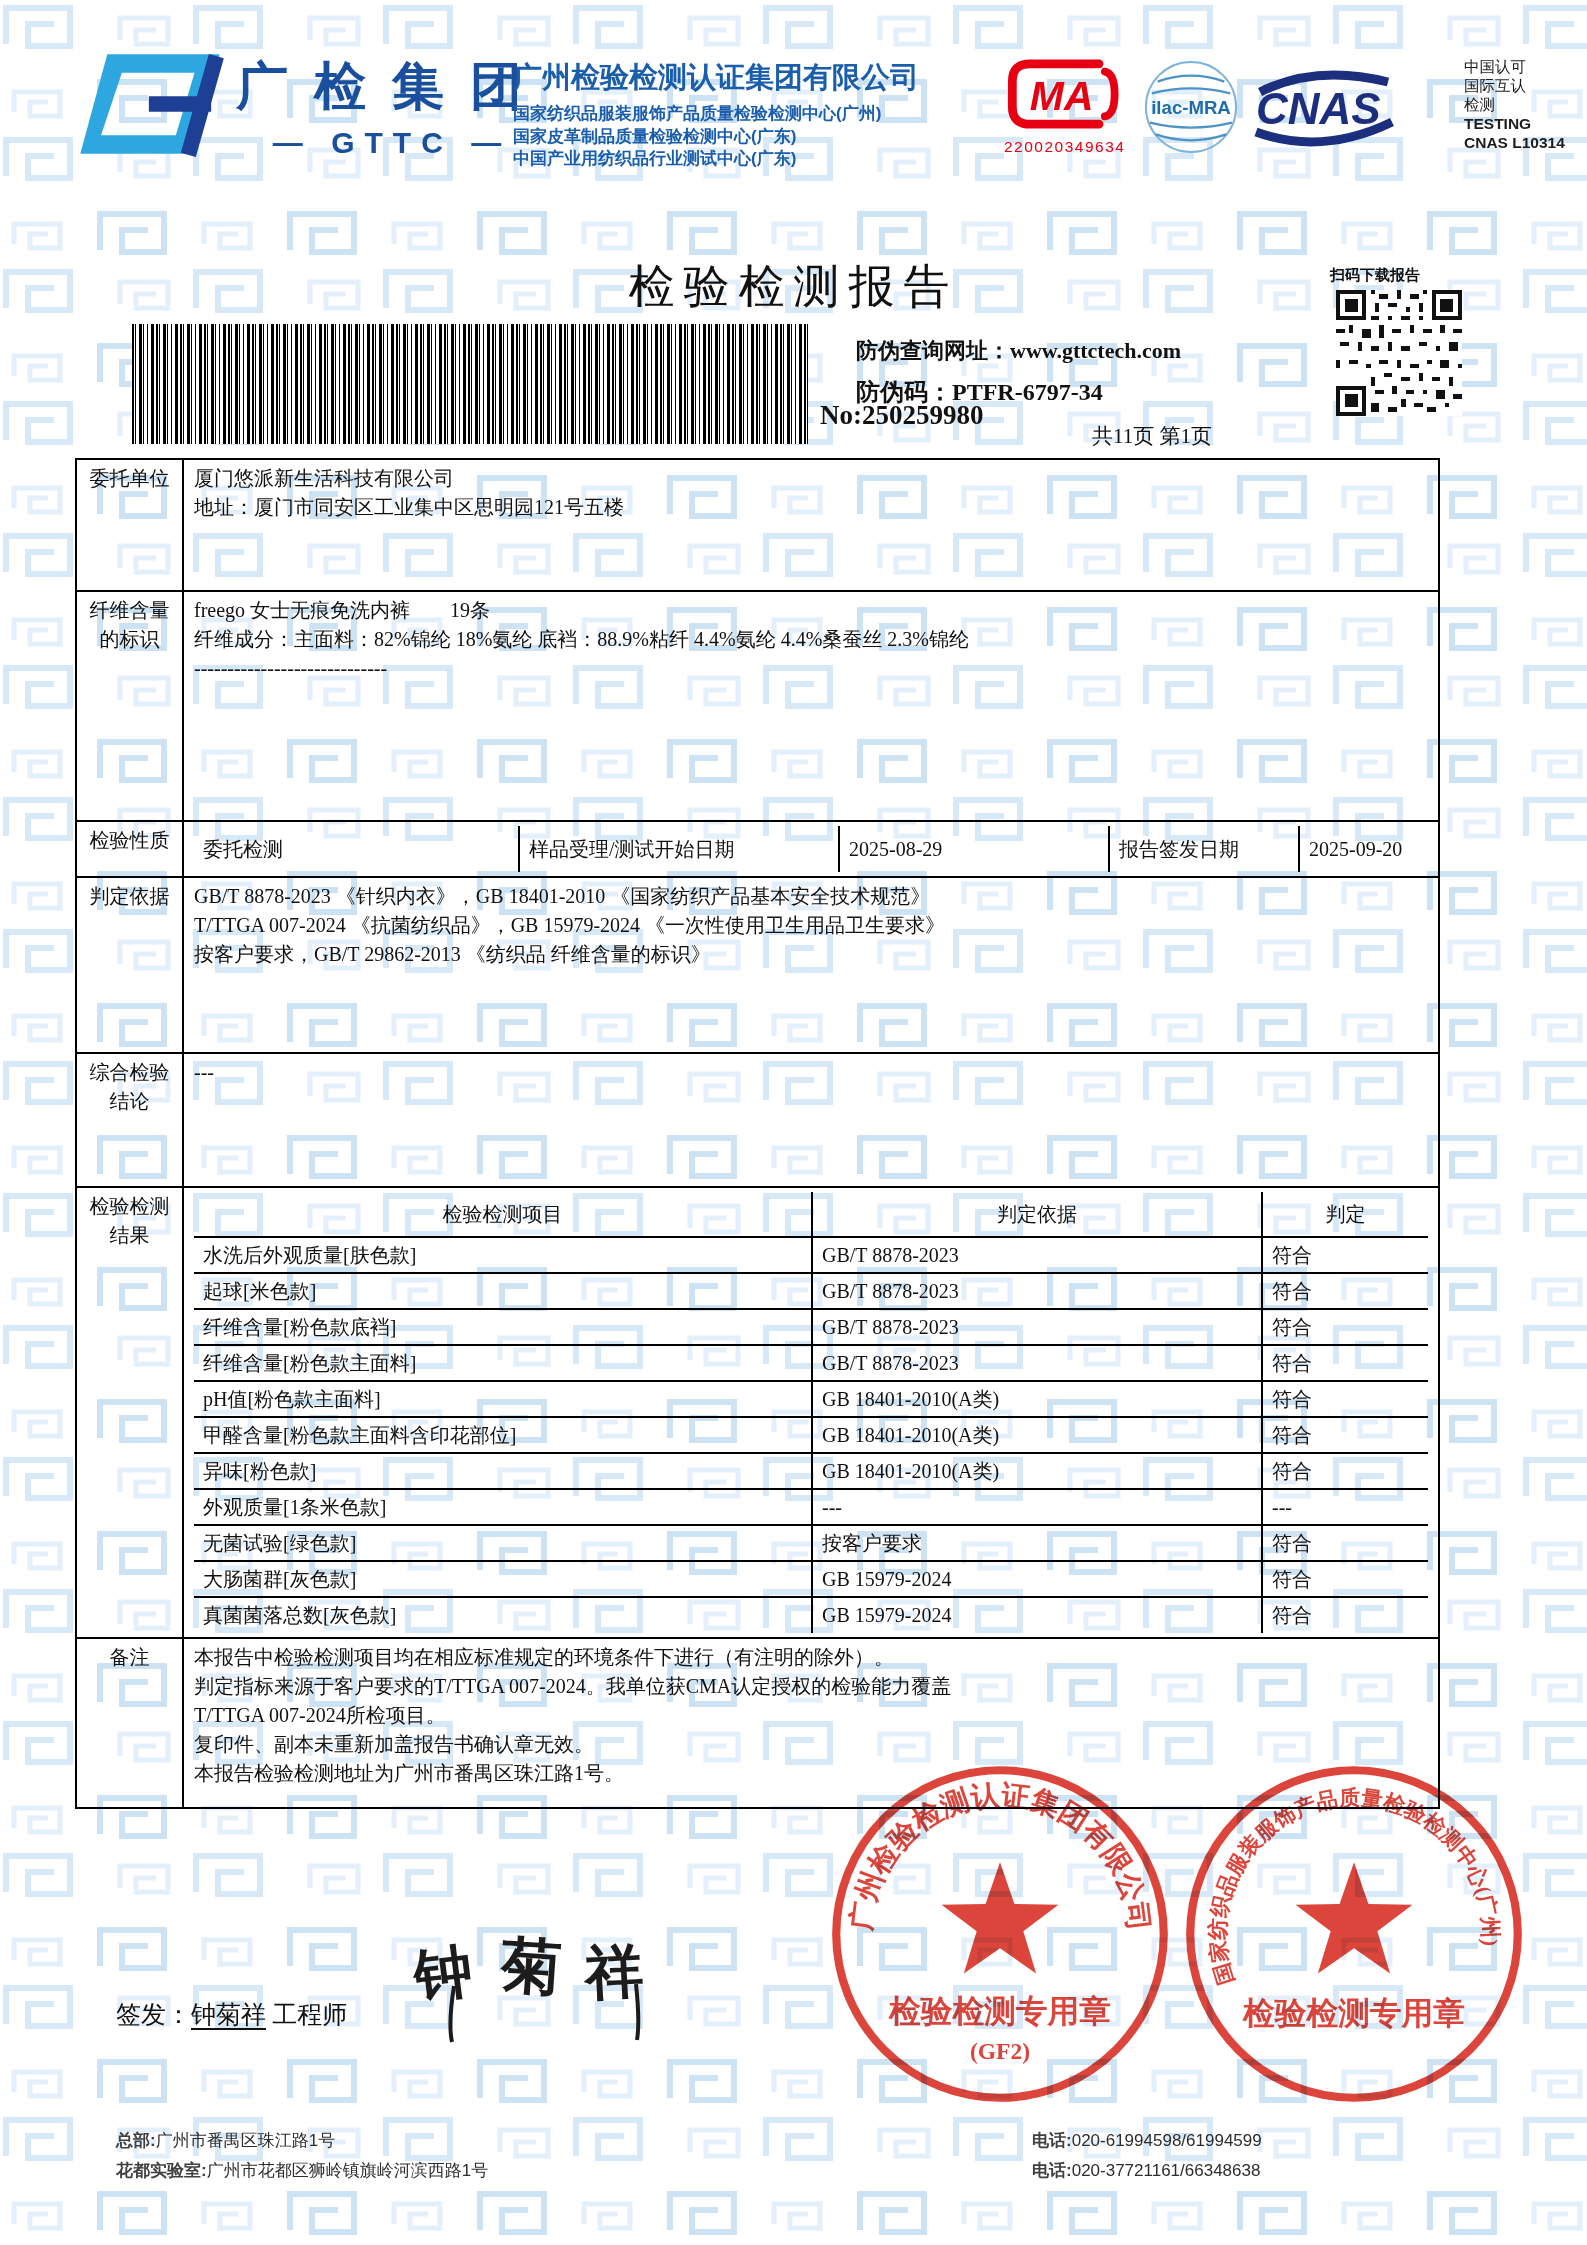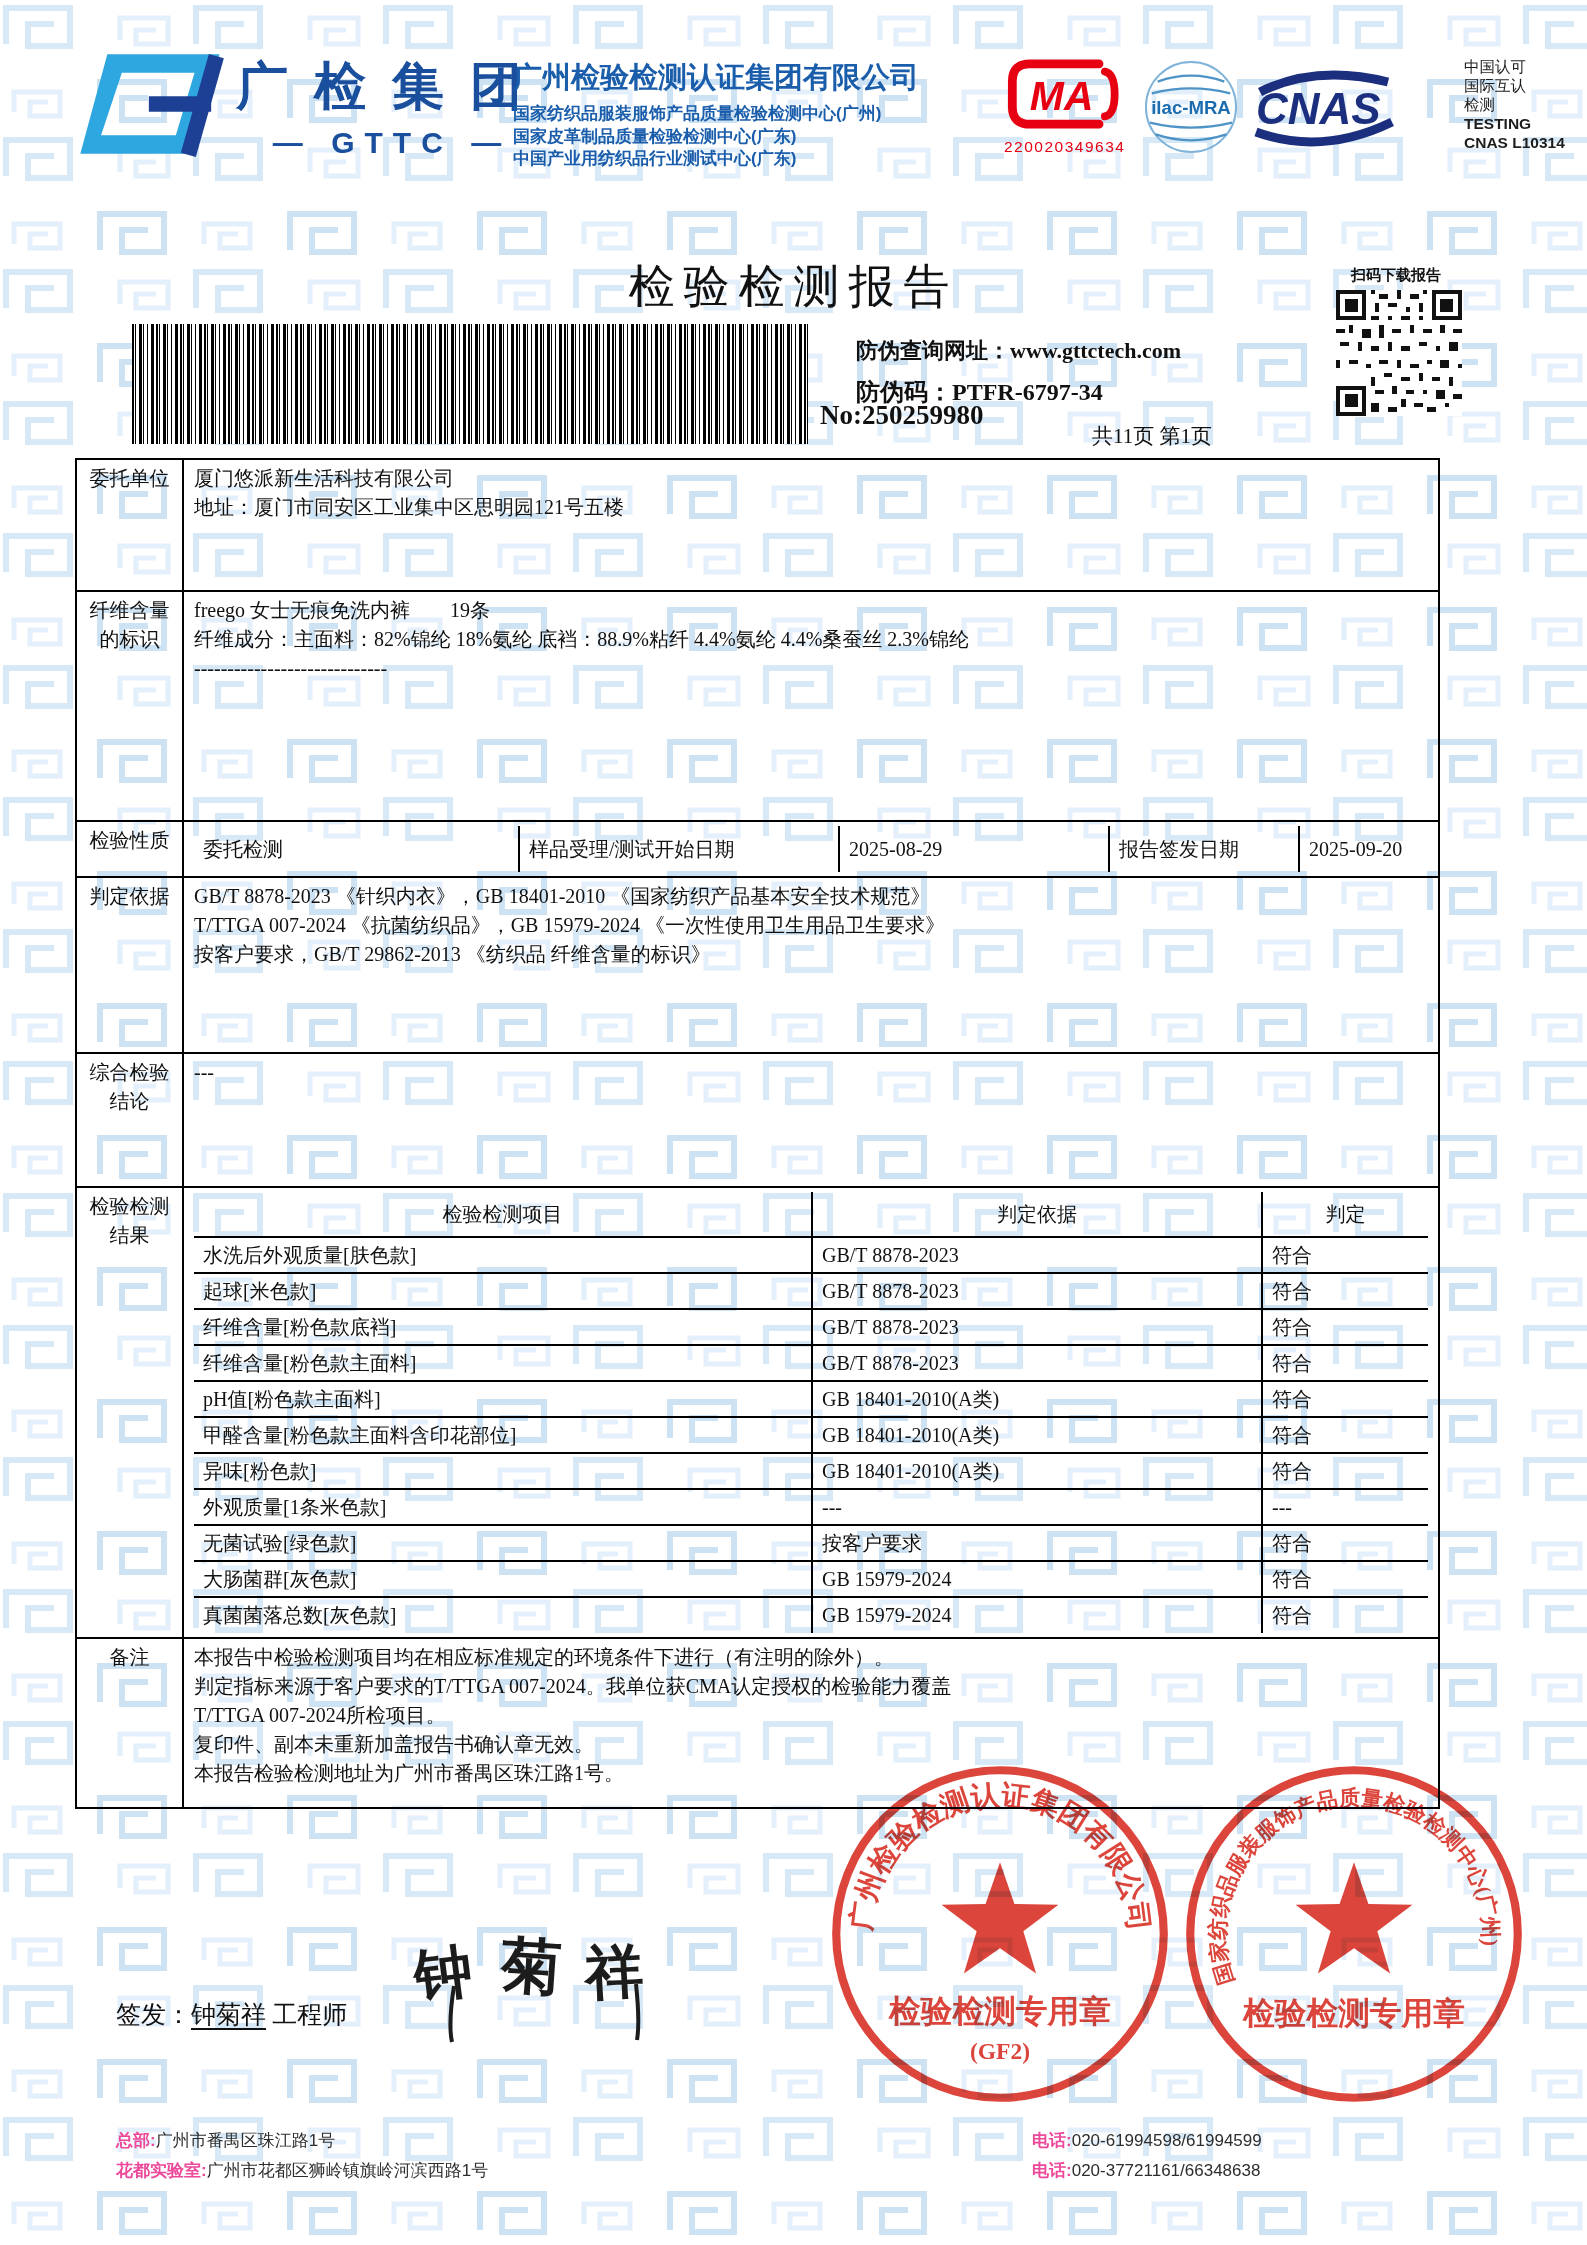--- a/index.html
+++ b/index.html
@@ -17,21 +17,21 @@
             font-size:29px;white-space:nowrap;}
   .company-line{font-family:"Liberation Sans",sans-serif;font-weight:600;color:#1a5dab;
             font-size:17px;line-height:1.33;white-space:nowrap;}
   .cma-number{font-family:"Liberation Sans",sans-serif;color:#e60012;font-size:15.5px;
             letter-spacing:1.5px;text-align:center;margin-top:2px;}
   .accr-line{font-size:15.5px;line-height:1.22;color:#1d1d1d;white-space:nowrap;}
   .accr-bold{font-family:"Liberation Sans",sans-serif;font-weight:800;}
 
   
   .report-title{width:100%;text-align:center;font-weight:400;font-size:46px;letter-spacing:9px;}
-  .qr-caption{width:132px;text-align:center;font-weight:700;font-size:15px;}
+  .qr-caption{width:132px;text-align:left;font-weight:700;font-size:15px;}
   .barcode{background:repeating-linear-gradient(90deg,#000 0 2px,#fff 2px 3px,#000 3px 4px,
            #fff 4px 7px,#000 7px 10px,#fff 10px 11px,#000 11px 12px,#fff 12px 15px,#000 15px 16px,
            #fff 16px 19px,#000 19px 22px,#fff 22px 24px);}
   .report-no{font-weight:700;font-size:27px;white-space:nowrap;}
   .antifake{font-weight:700;font-size:22px;white-space:nowrap;}
   .page-info{font-size:21px;white-space:nowrap;}
 
   
   table.doc{border-collapse:collapse;width:1365px;table-layout:fixed;}
   table.doc > tbody > tr > td{border:2.5px solid #000;vertical-align:top;
@@ -48,21 +48,21 @@
   table.inner .hd{text-align:center;}
   table.inner tr{height:36px;}
   table.inner tr.hrow{height:45px;}
 
   
   .sig{font-size:25px;white-space:nowrap;}
   .sig u{text-underline-offset:5px;}
   .stamp{mix-blend-mode:multiply;opacity:.9;}
   .footer-line{font-family:"Liberation Sans",sans-serif;font-size:17px;color:#2d2d2d;
        line-height:1.75;white-space:nowrap;}
-  .footer-line b{font-weight:800;color:#ec4899;}
+  .footer-line b{font-weight:800;color:#404040;}
 </style>
 </head>
 <body>
 
 <div class="page">
 
   <svg class="bg" width="1587" height="2245">
     <defs>
       <pattern id="fret" width="190" height="132" patternUnits="userSpaceOnUse">
         <path d="M6 44 V8 H70 V46 H28 V24 H54" fill="none" stroke="#d7e8f6" stroke-width="6"></path>

